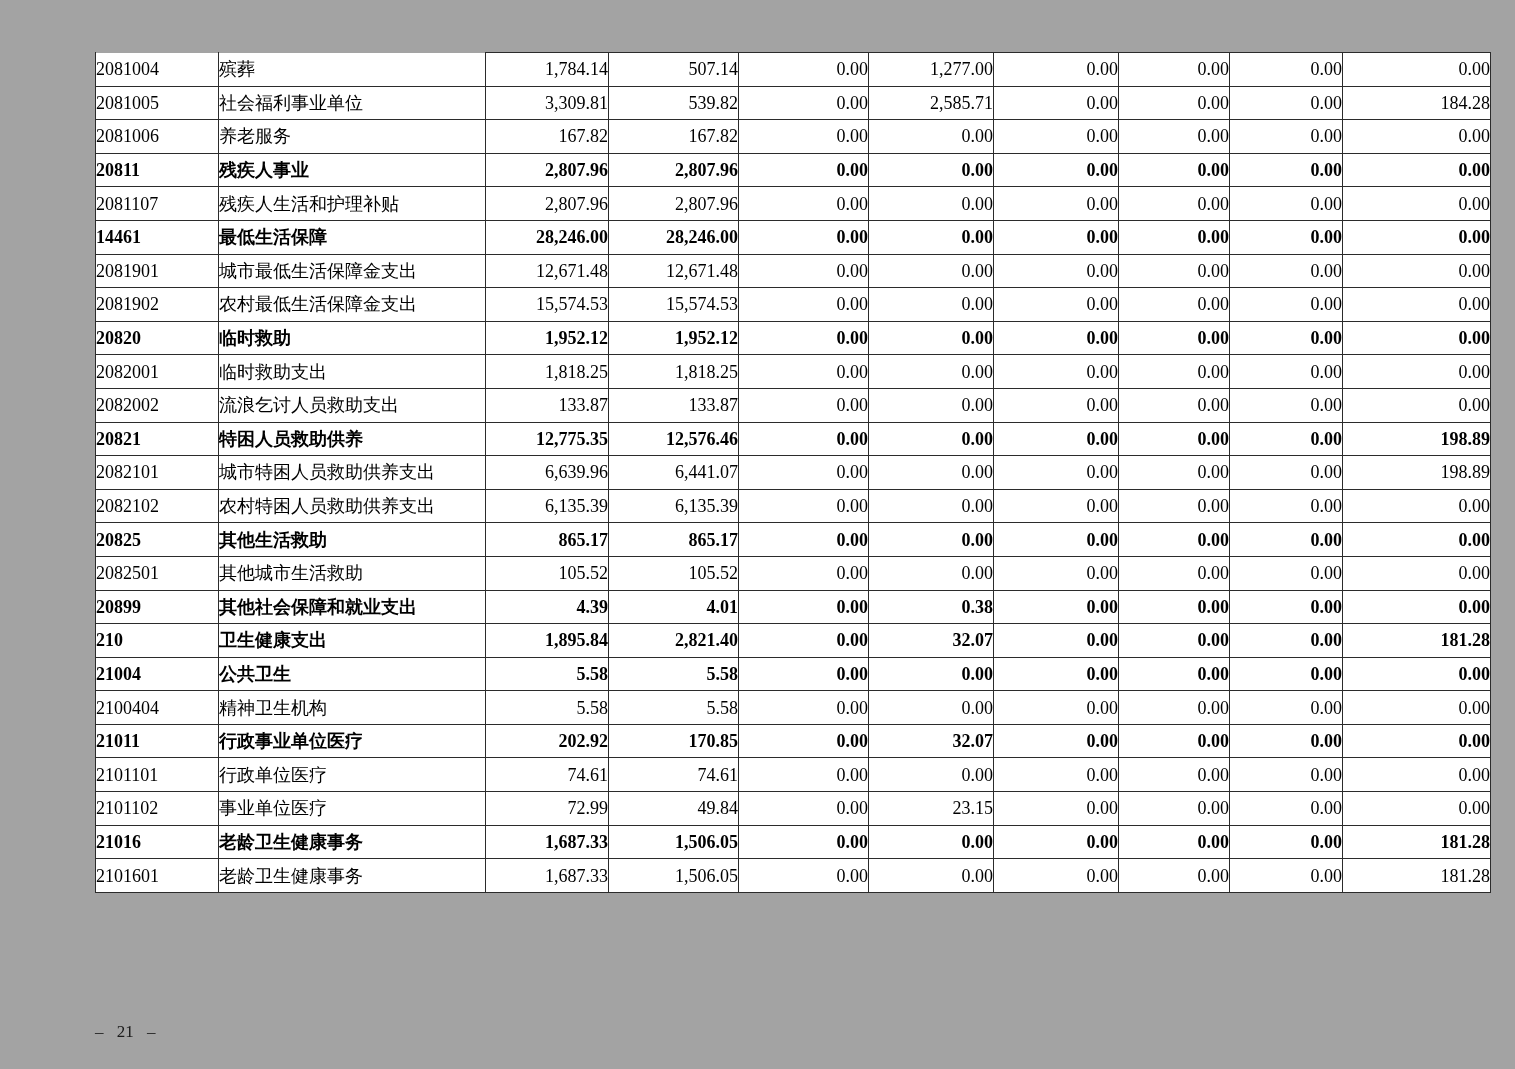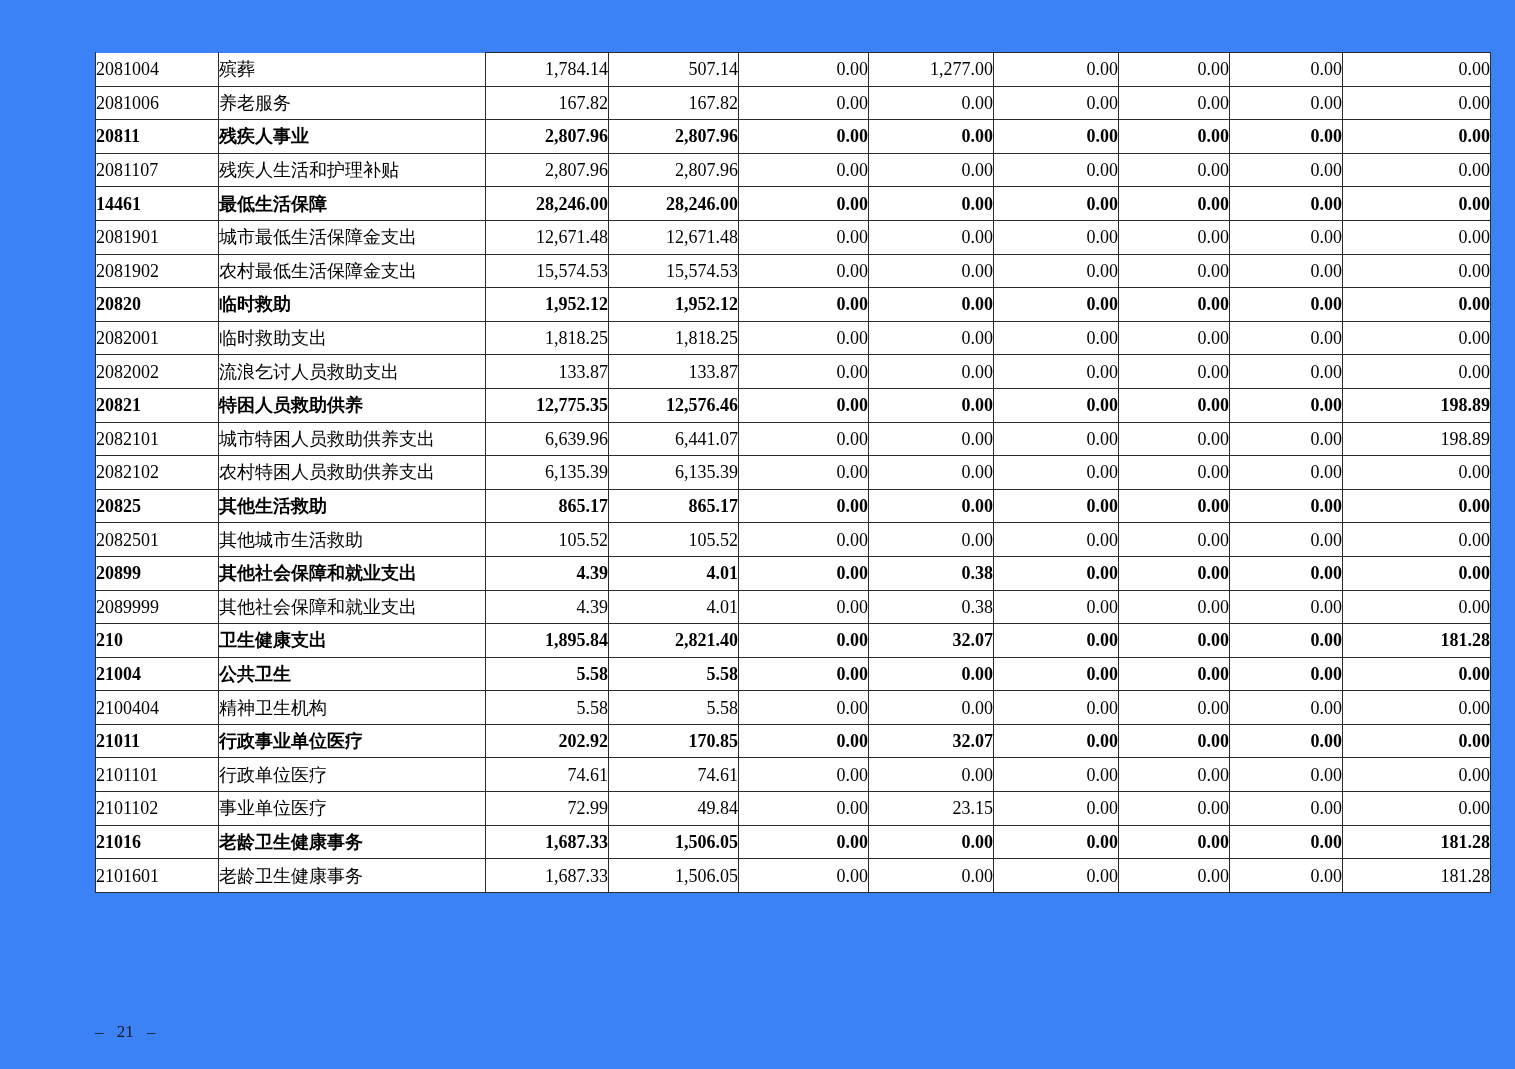--- a/index.html
+++ b/index.html
@@ -4,21 +4,21 @@
 <style>
   html, body { margin: 0; padding: 0; }
   body {
     width: 1515px; height: 1069px;
     background: #ffffff;
     font-family: "Liberation Serif", "DejaVu Serif", serif;
     color: #000000;
     position: relative;
     overflow: hidden;
   }
-  .page { position: absolute; left: 0; top: 0; width: 1515px; height: 1069px; background: #3b82f6; }
+  .page { position: absolute; left: 0; top: 0; width: 1515px; height: 1069px; background: #a3a3a3; }
   table.budget {
     position: absolute; left: 95px; top: 52px;
     width: 1395px;
     border-collapse: collapse;
     table-layout: fixed;
   }
   table.budget td {
     border: 1px solid #2b2b2b;
     font-size: 18px;
     line-height: 1;
@@ -69,20 +69,32 @@
     <td class="num">1,784.14</td>
     <td class="num">507.14</td>
     <td class="num">0.00</td>
     <td class="num">1,277.00</td>
     <td class="num">0.00</td>
     <td class="num">0.00</td>
     <td class="num">0.00</td>
     <td class="num">0.00</td>
   </tr>
         <tr>
+    <td class="code">2081005</td>
+    <td class="name">社会福利事业单位</td>
+    <td class="num">3,309.81</td>
+    <td class="num">539.82</td>
+    <td class="num">0.00</td>
+    <td class="num">2,585.71</td>
+    <td class="num">0.00</td>
+    <td class="num">0.00</td>
+    <td class="num">0.00</td>
+    <td class="num">184.28</td>
+  </tr>
+        <tr>
     <td class="code">2081006</td>
     <td class="name">养老服务</td>
     <td class="num">167.82</td>
     <td class="num">167.82</td>
     <td class="num">0.00</td>
     <td class="num">0.00</td>
     <td class="num">0.00</td>
     <td class="num">0.00</td>
     <td class="num">0.00</td>
     <td class="num">0.00</td>
@@ -238,32 +250,20 @@
     <td class="num">105.52</td>
     <td class="num">0.00</td>
     <td class="num">0.00</td>
     <td class="num">0.00</td>
     <td class="num">0.00</td>
     <td class="num">0.00</td>
     <td class="num">0.00</td>
   </tr>
         <tr class="bold">
     <td class="code">20899</td>
-    <td class="name">其他社会保障和就业支出</td>
-    <td class="num">4.39</td>
-    <td class="num">4.01</td>
-    <td class="num">0.00</td>
-    <td class="num">0.38</td>
-    <td class="num">0.00</td>
-    <td class="num">0.00</td>
-    <td class="num">0.00</td>
-    <td class="num">0.00</td>
-  </tr>
-        <tr>
-    <td class="code">2089999</td>
     <td class="name">其他社会保障和就业支出</td>
     <td class="num">4.39</td>
     <td class="num">4.01</td>
     <td class="num">0.00</td>
     <td class="num">0.38</td>
     <td class="num">0.00</td>
     <td class="num">0.00</td>
     <td class="num">0.00</td>
     <td class="num">0.00</td>
   </tr>

